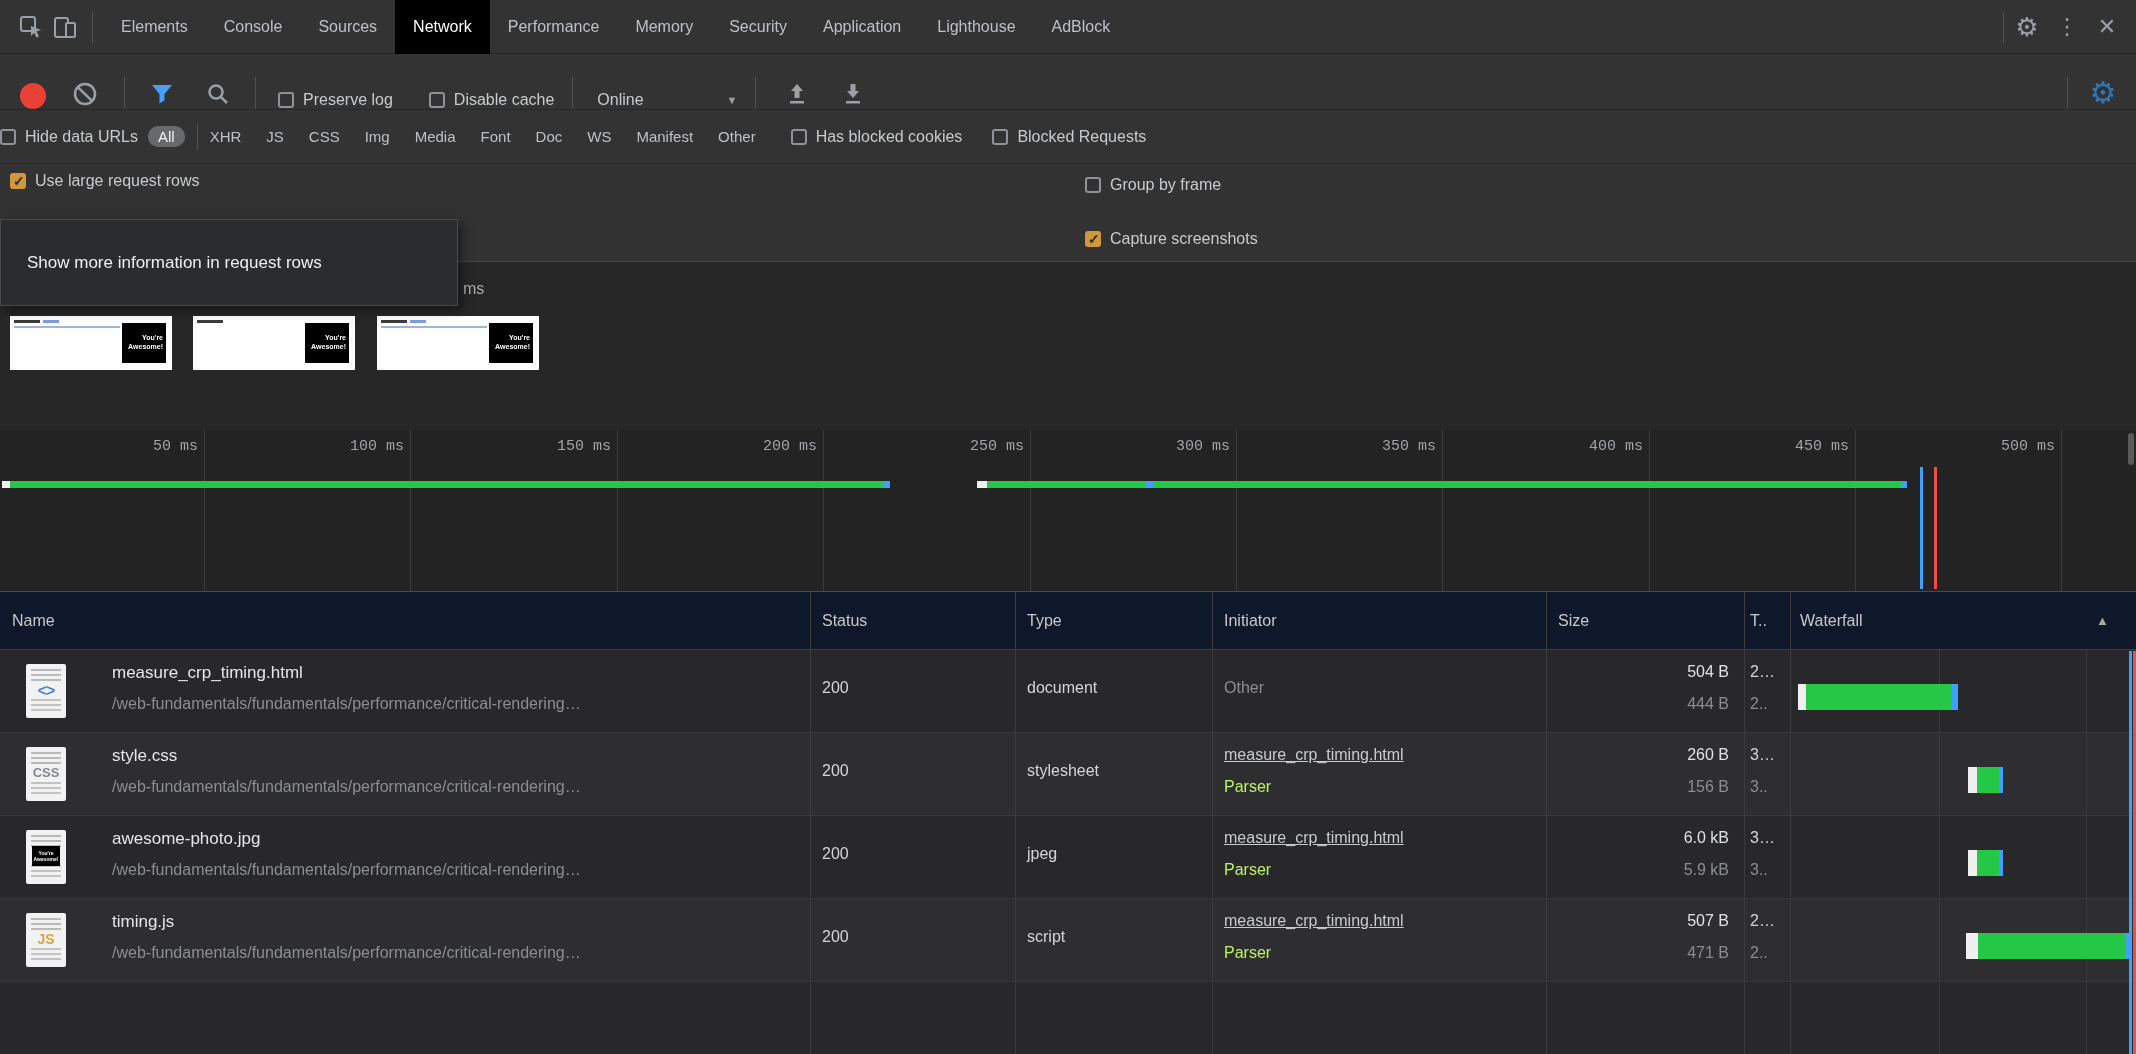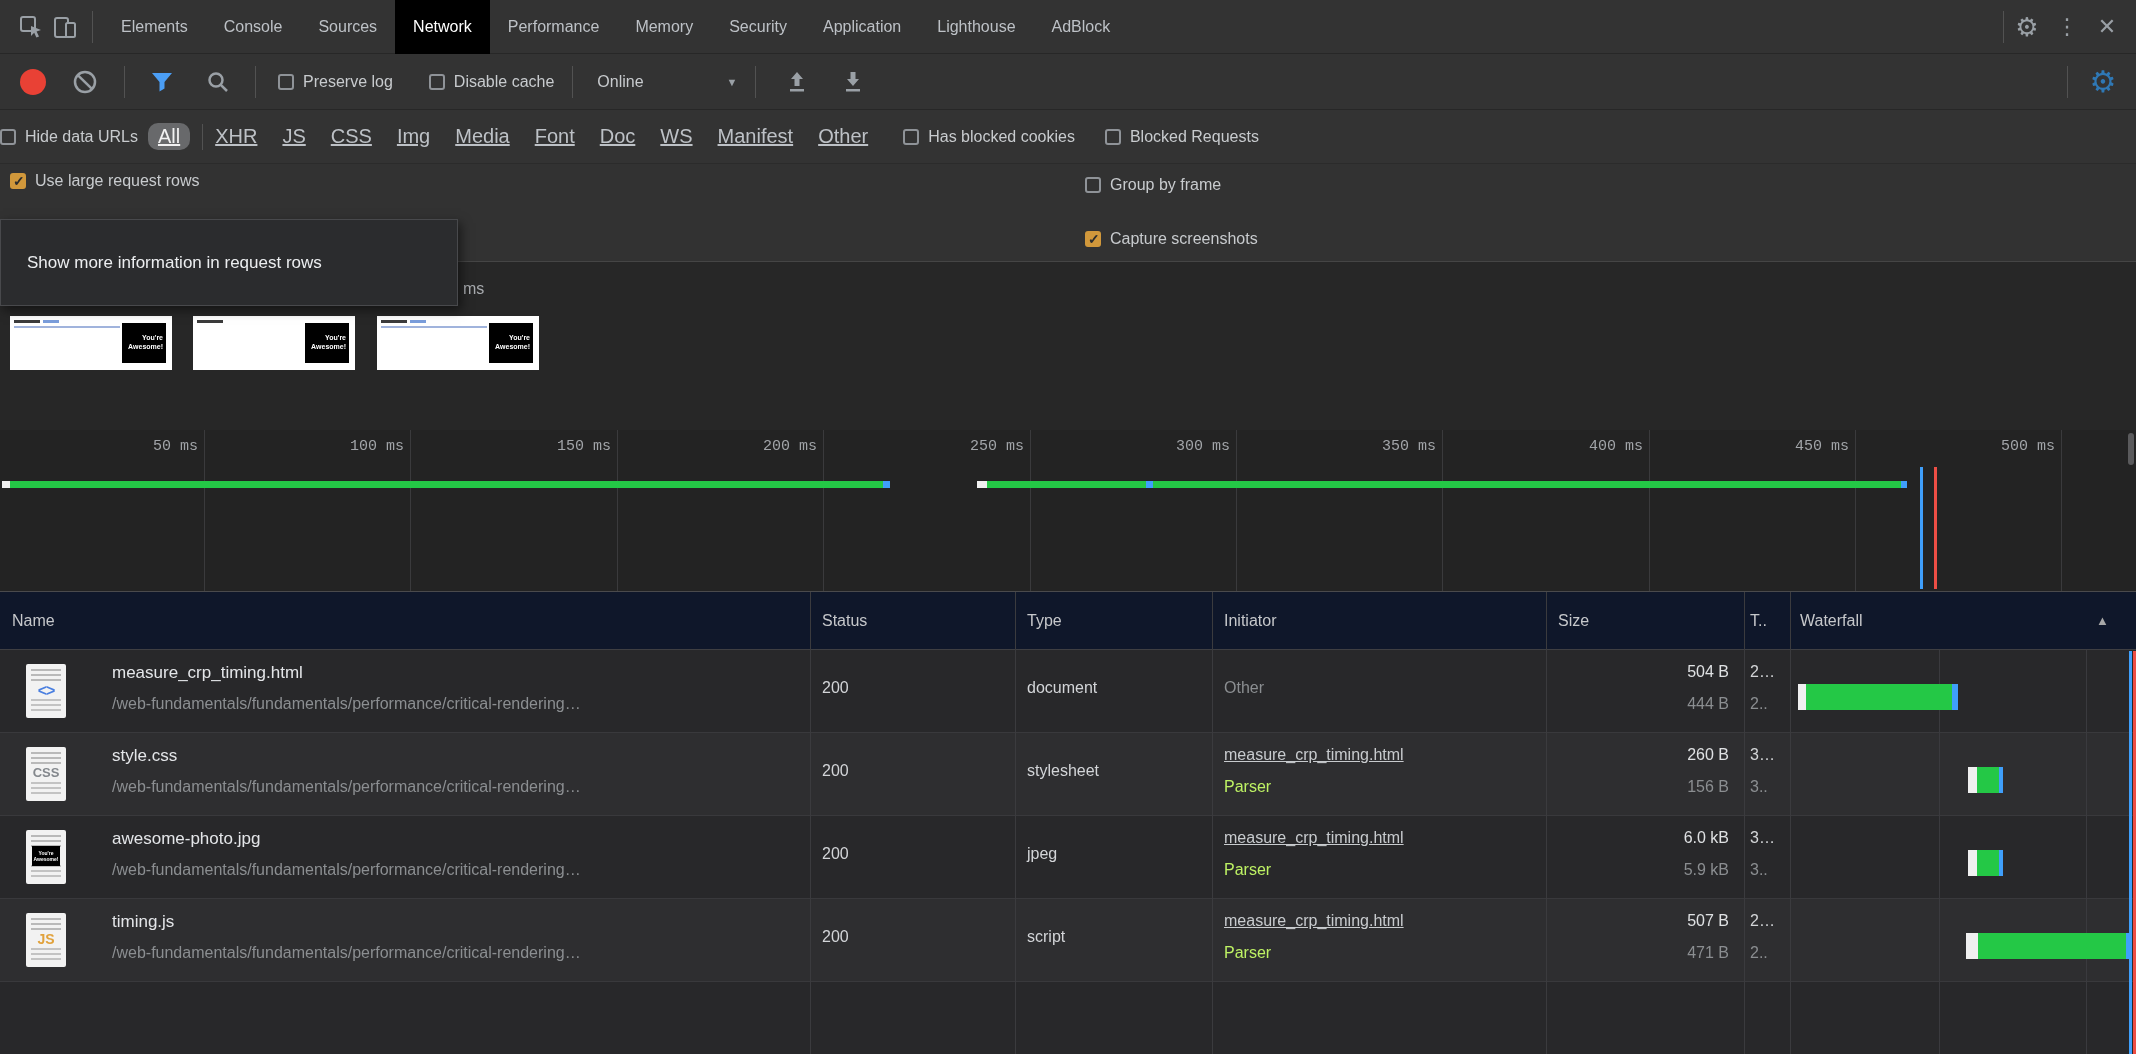--- a/index.html
+++ b/index.html
@@ -10,36 +10,36 @@
 
   
   .tabbar{position:absolute;left:0;top:0;width:2136px;height:54px;display:flex;align-items:center;background:#333;border-bottom:1px solid #272727;}
   .tb-icon{width:34px;height:34px;display:flex;align-items:center;justify-content:center;cursor:pointer;}
   .tab{height:54px;line-height:54px;padding:0 18px;font-size:16px;color:#bdc1c6;cursor:pointer;white-space:nowrap;}
   .tab.active{background:#000;color:#fff;}
   .tabbar .right{margin-left:auto;display:flex;align-items:center;gap:6px;padding-right:12px;}
   .glyph{font-size:26px;color:#9aa0a6;line-height:34px;}
 
   
-  .toolbar2{position:absolute;left:0;top:54px;width:2136px;height:56px;display:flex;align-items:center;background:#333;border-bottom:1px solid #272727;}
+  .toolbar2{position:absolute;left:0;top:54px;width:2136px;height:56px;display:flex;align-items:flex-end;background:#333;border-bottom:1px solid #272727;}
   .rec{width:26px;height:26px;border-radius:50%;background:var(--rec,#e94135);margin-left:20px;cursor:pointer;}
   .tb2-icon{width:30px;height:30px;display:flex;align-items:center;justify-content:center;cursor:pointer;}
   .toggle{display:inline-flex;align-items:center;gap:9px;cursor:pointer;}
   .cb{width:16px;height:16px;border:2px solid #8f9398;border-radius:3px;background:transparent;position:relative;flex:none;}
   .cb.checked{border-color:var(--orange,#d1983b);background:var(--orange,#d1983b);}
   .cb.checked::after{content:"✓";position:absolute;left:1px;top:-2px;font-size:14px;font-weight:bold;color:#2d2d2d;}
   .lbl{font-size:16px;color:#c8cbce;white-space:nowrap;}
   .online{display:flex;align-items:center;width:140px;justify-content:space-between;cursor:pointer;}
   .caret{font-size:11px;color:#9aa0a6;}
 
   
   .filterbar{position:absolute;left:0;top:110px;width:2136px;height:54px;display:flex;align-items:center;background:#333;border-bottom:1px solid #2b2b2b;}
   .filter-input{margin-left:8px;width:324px;height:34px;background:#202124;border:none;outline:none;color:#d8dadd;font-size:16px;padding:0 10px;}
   .filter-input::placeholder{color:#6e7479;}
-  .ftype{font-size:20px;color:#bdc1c6;margin-right:25px;cursor:pointer;white-space:nowrap;text-decoration:underline;}
+  .ftype{font-size:15px;color:#bdc1c6;margin-right:25px;cursor:pointer;white-space:nowrap;}
   .ftype.all{background:#68696b;color:#f1f1f1;border-radius:10px;padding:2px 10px;margin-right:8px;}
 
   
   .optsec{position:absolute;left:0;top:164px;width:2136px;height:98px;background:#323232;border-bottom:1px solid #454545;}
   .opt1{position:absolute;left:10px;top:8px;}
   .opt2{position:absolute;left:1085px;top:12px;}
   .opt3{position:absolute;left:1085px;top:66px;}
   .tooltip{position:absolute;left:0;top:219px;width:458px;height:87px;background:#2b2c2e;border:1px solid #48494c;box-shadow:3px 4px 10px rgba(0,0,0,.5);z-index:6;display:flex;align-items:center;padding-left:26px;font-size:17px;color:#eceef0;}
 
   

